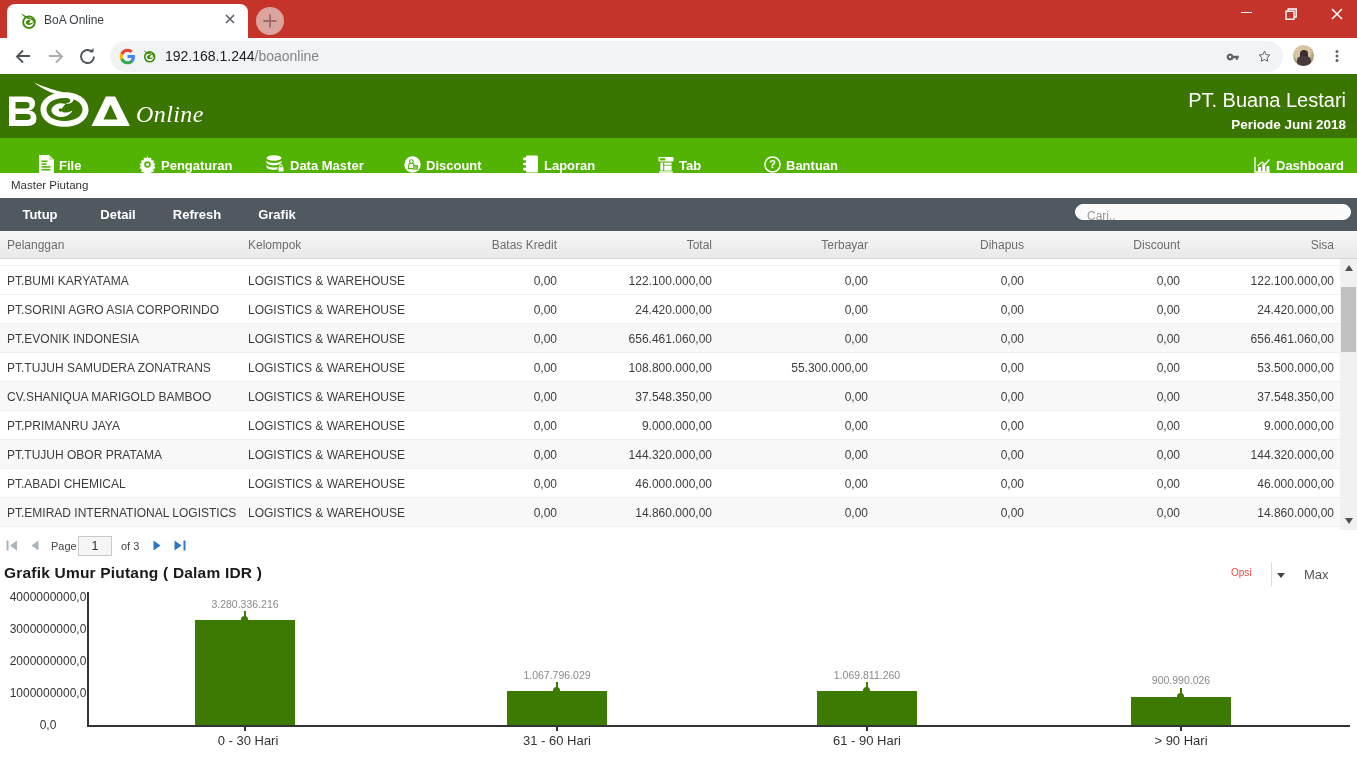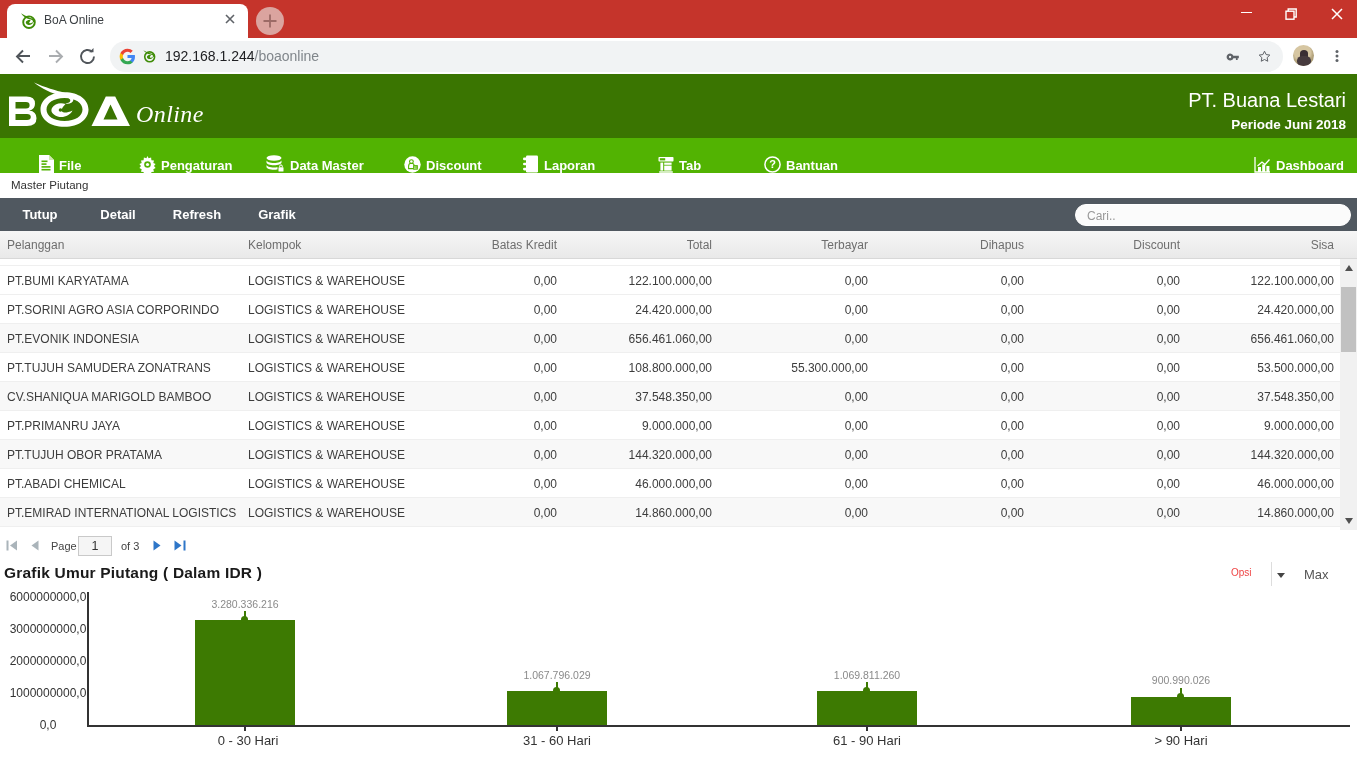--- a/index.html
+++ b/index.html
@@ -36,21 +36,21 @@
 .mitem svg { margin-right:5px; }
 
 
 #pagetab { left:0; top:173px; width:1357px; height:25px; background:#fff; }
 #pagetab span { position:absolute; left:11px; top:6px; font-size:11.5px; color:#333; }
 
 
 #gridbar { left:0; top:198px; width:1357px; height:33px; background:#505860; }
 .gbtn { position:absolute; top:198px; height:33px; line-height:33px; color:#fff;
   font-size:13px; font-weight:600; text-align:center; }
-#search { left:1075px; top:204px; width:276px; height:22px; background:#fbfbfb;
+#search { left:1075px; top:204px; width:276px; height:16px; background:#fbfbfb;
   border-radius:11px; border:1px solid #fff; }
 #search span { position:absolute; left:11px; top:4px; font-size:12px; color:#999; }
 
 
 #thead { left:0; top:231px; width:1357px; height:28px;
   background:linear-gradient(#f6f6f6,#e9e9e9); border-bottom:1px solid #d8d8d8; }
 .th { position:absolute; top:7px; font-size:12px; color:#6e6e6e; }
 .thr { text-align:right; }
 #tbody { left:0; top:259px; width:1340px; height:271px; overflow:hidden; background:#fff; }
 .row { position:absolute; left:0; width:1340px; height:29px; border-bottom:1px solid #efefef; }
@@ -440,21 +440,21 @@
         <rect x="9.5" y="0.5" width="2" height="10" fill="#2e76c8"></rect>
       </svg>
   </div>
 
   <div class="abs" id="chtitle">Grafik Umur Piutang ( Dalam IDR )</div>
   <div class="abs" id="chopsi">Opsi</div>
   <div class="abs" id="chsep"></div>
   <div class="abs" id="chcaret"></div>
   <div class="abs" id="chmax">Max</div>
 
-  <div class="abs ylab" style="top:590px;">6000000000,0</div>
+  <div class="abs ylab" style="top:590px;">4000000000,0</div>
   <div class="abs ylab" style="top:622px;">3000000000,0</div>
   <div class="abs ylab" style="top:654px;">2000000000,0</div>
   <div class="abs ylab" style="top:686px;">1000000000,0</div>
   <div class="abs ylab" style="top:718px;">0,0</div>
   <div class="abs" id="yaxis"></div>
   <div class="abs" id="xaxis"></div>
 
   <div class="bar abs" style="left:195px; top:620px; width:100px; height:105px;"></div>
   <div class="bar abs" style="left:507px; top:691px; width:100px; height:34px;"></div>
   <div class="bar abs" style="left:817px; top:691px; width:100px; height:34px;"></div>

